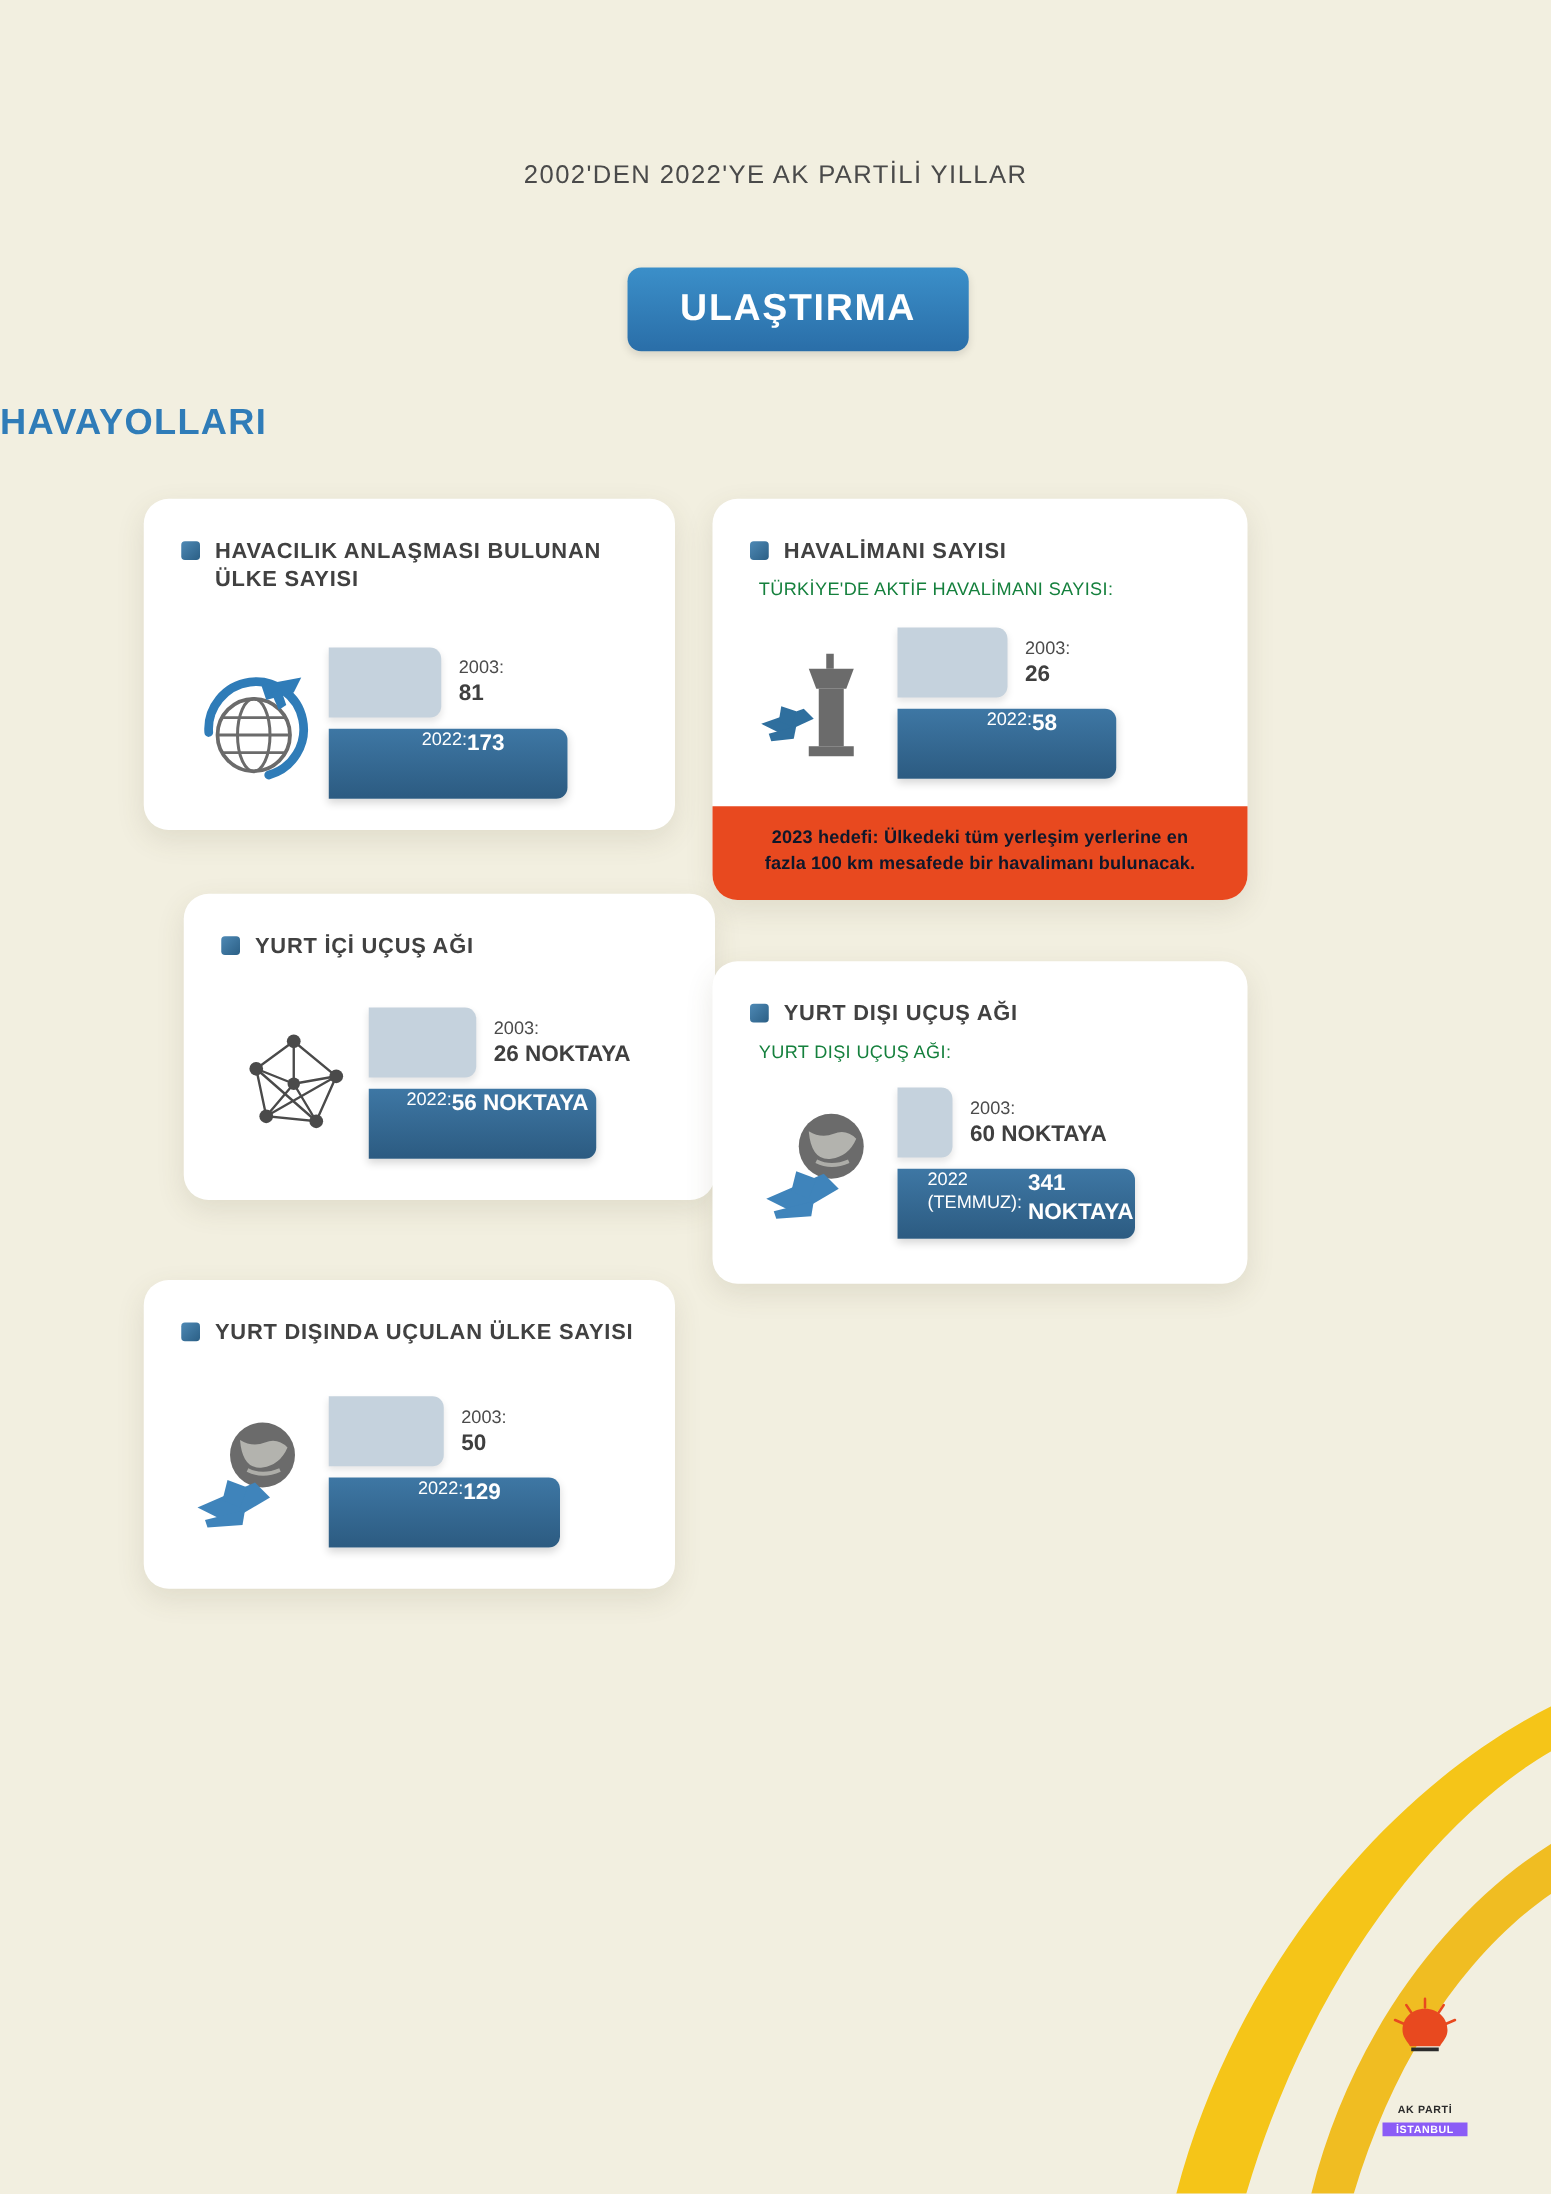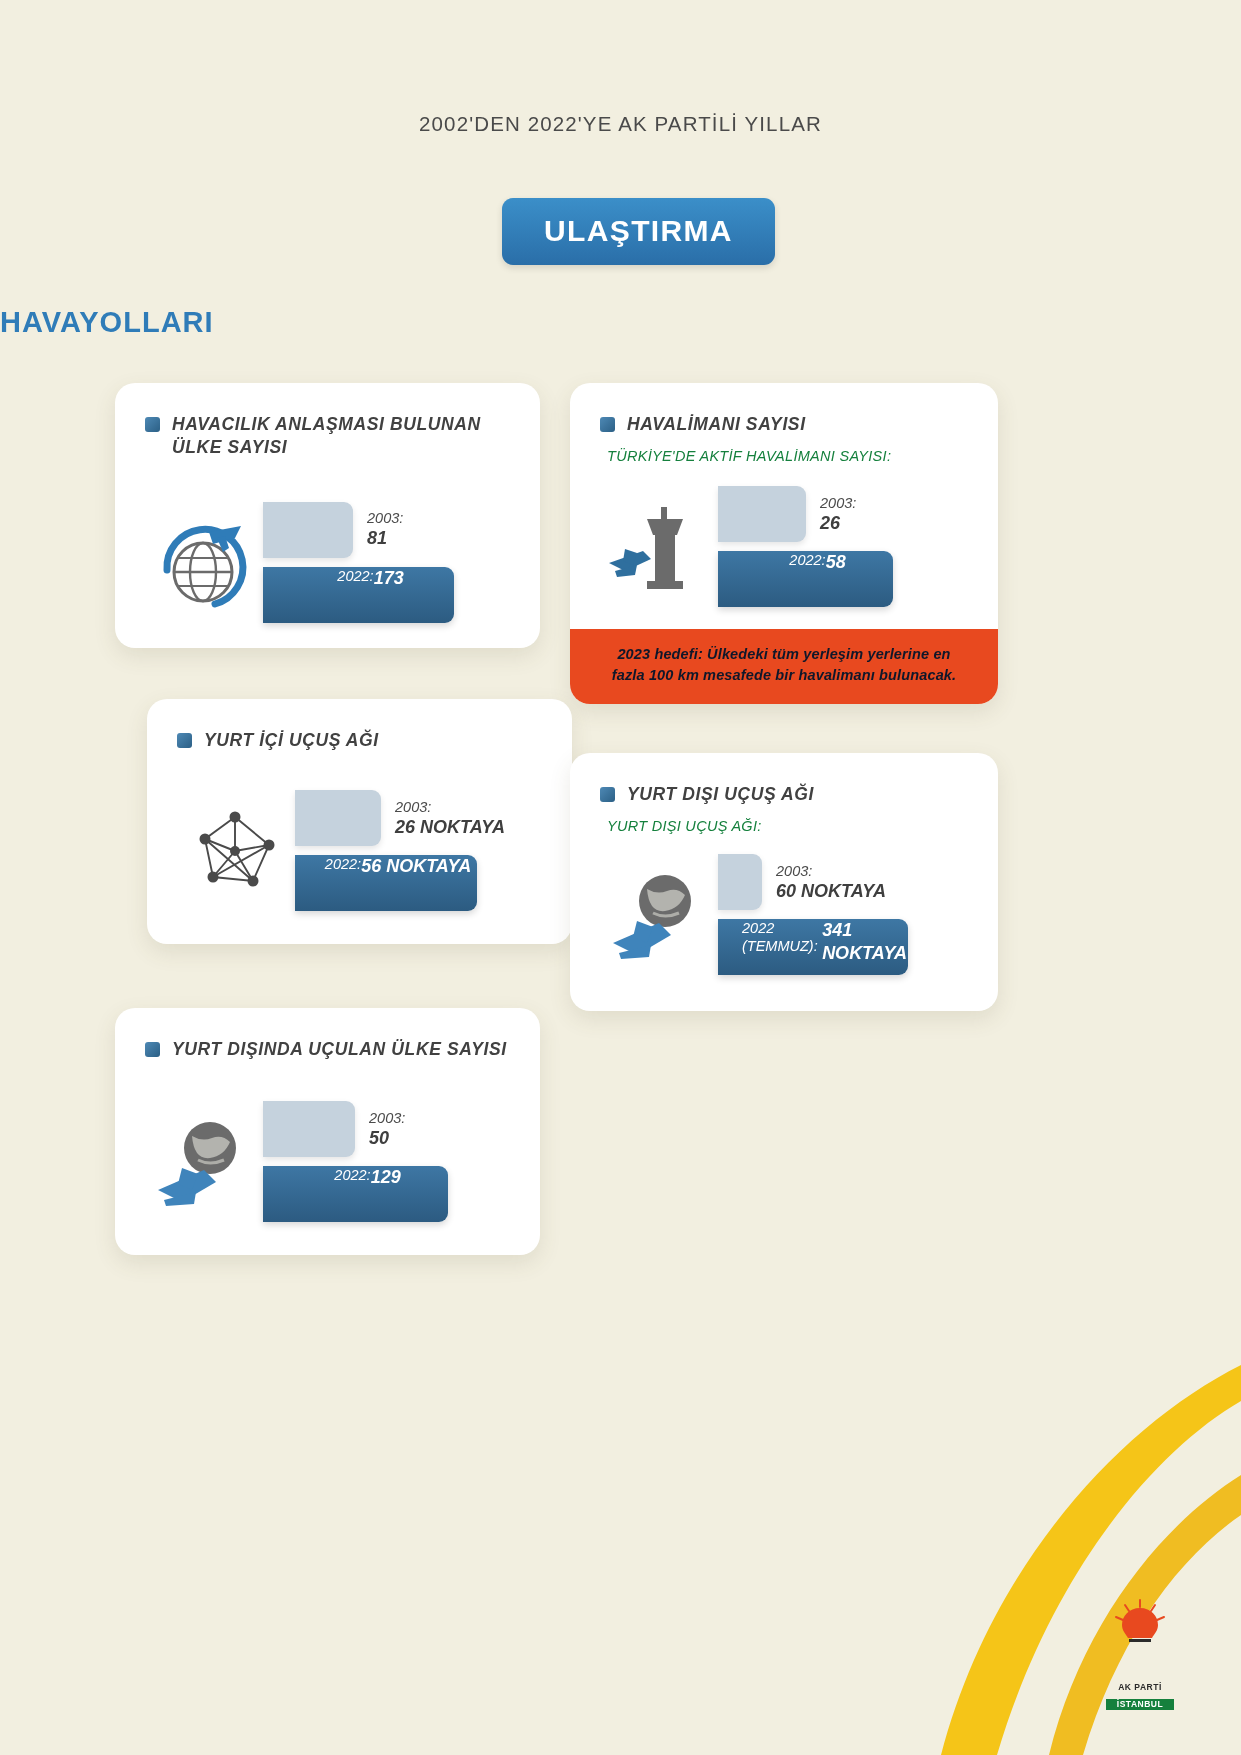--- a/index.html
+++ b/index.html
@@ -18,20 +18,21 @@
     position: absolute;
     right: 0; bottom: 0;
     width: 420px; height: 480px;
     pointer-events: none;
   }
 
   
   .page-header {
     text-align: center;
     padding-top: 112px;
+    margin-top: 16px;
   }
   .kicker {
     font-size: 20.5px;
     letter-spacing: 0.055em;
     color: #4a4a4a;
     font-weight: 400;
   }
 
   .badge-row { text-align: center; margin-top: 62px; margin-left: 36px; }
   .badge {
@@ -53,21 +54,20 @@
     font-weight: bold;
     letter-spacing: 0.035em;
   }
 
   
   .board {
     position: relative;
     margin-top: 44px;
     width: 1067px;
     height: 920px;
-    font-style: italic;
   }
 
   .card {
     position: absolute;
     background: #ffffff;
     border-radius: 20px;
     box-shadow: 0 8px 22px rgba(90,80,50,0.12);
   }
 
   .card-head {
@@ -184,21 +184,21 @@
     font-weight: bold;
     color: #2b2b2b;
     letter-spacing: 0.06em;
     line-height: 1.25;
     margin-top: 32px;
   }
   .logo-txt2 {
     font-size: 8.5px;
     font-weight: bold;
     color: #ffffff;
-    background: #15803d;
+    background: #8b5cf6;
     letter-spacing: 0.06em;
     display: inline-block;
     padding: 0 11px;
     line-height: 1.35;
   }
 </style>
 </head>
 <body>
 
 <div class="page-header">

